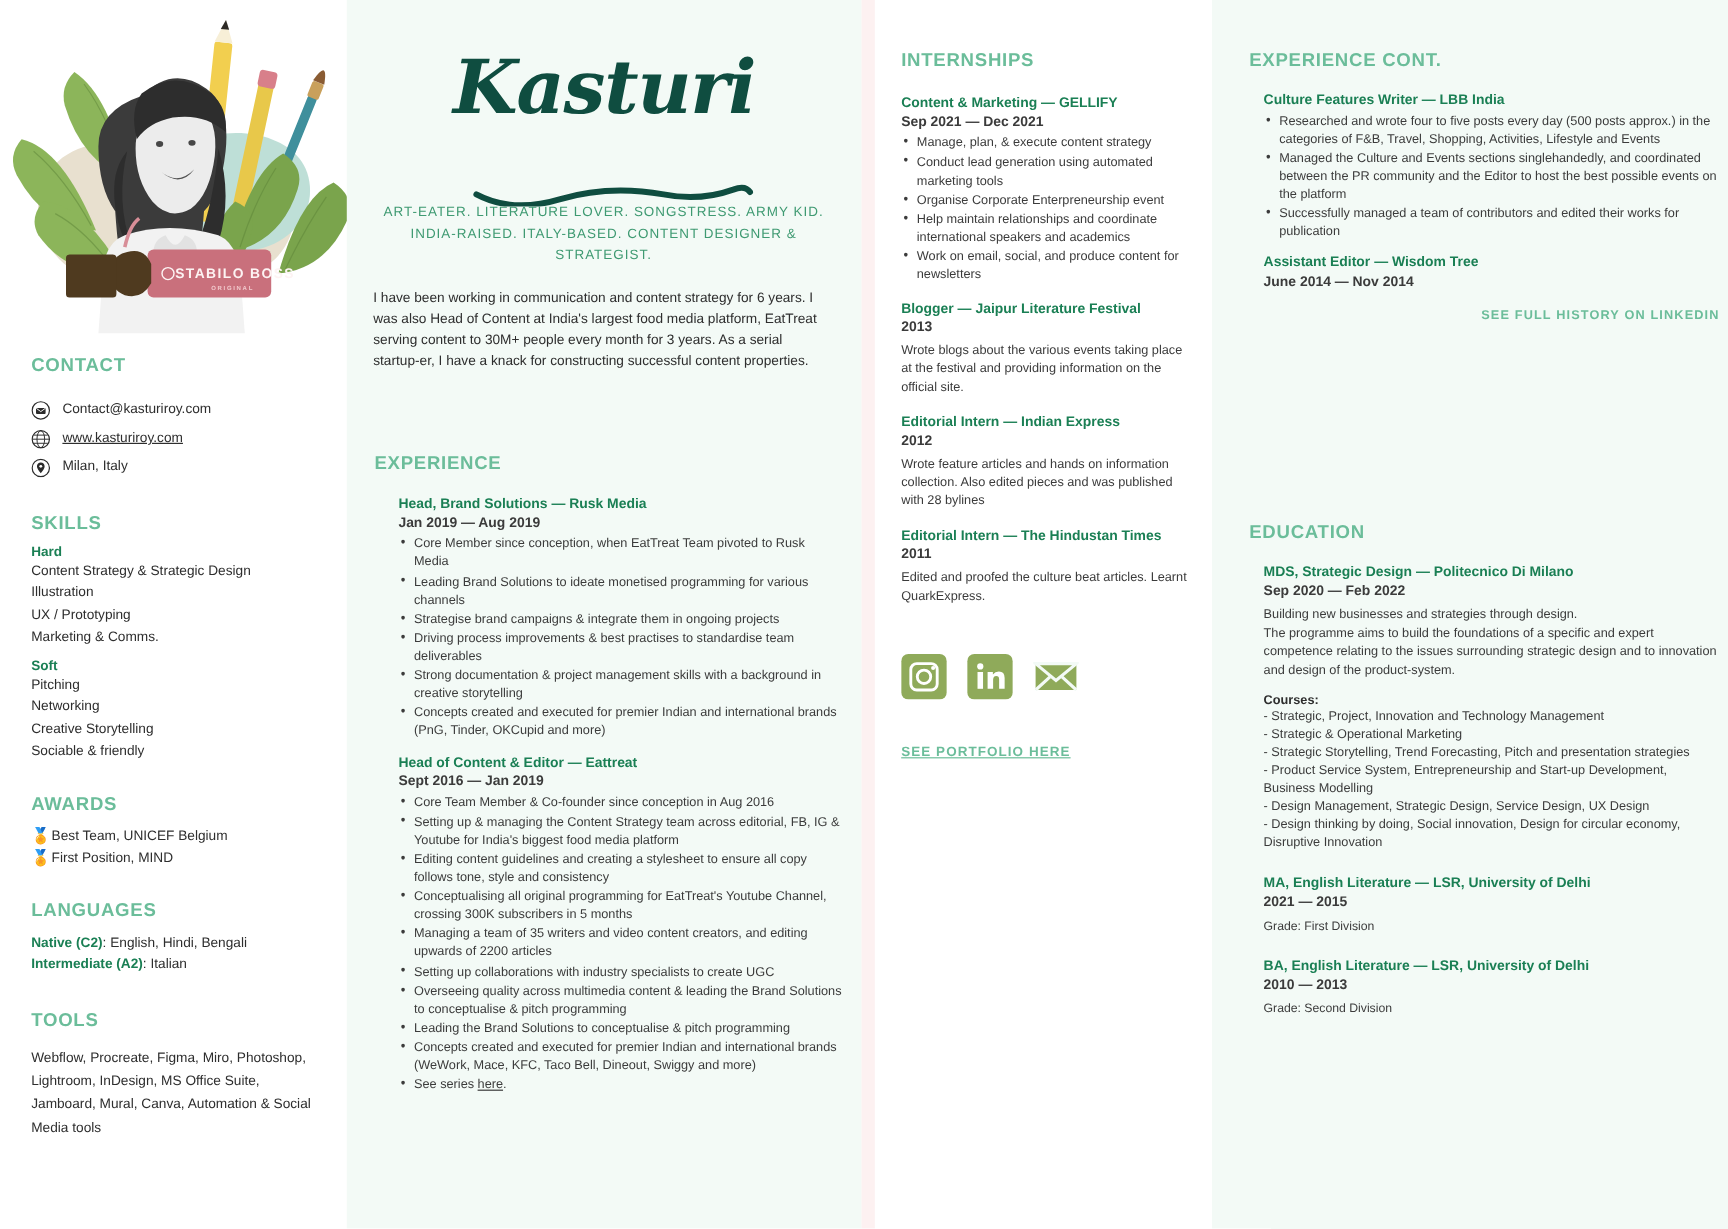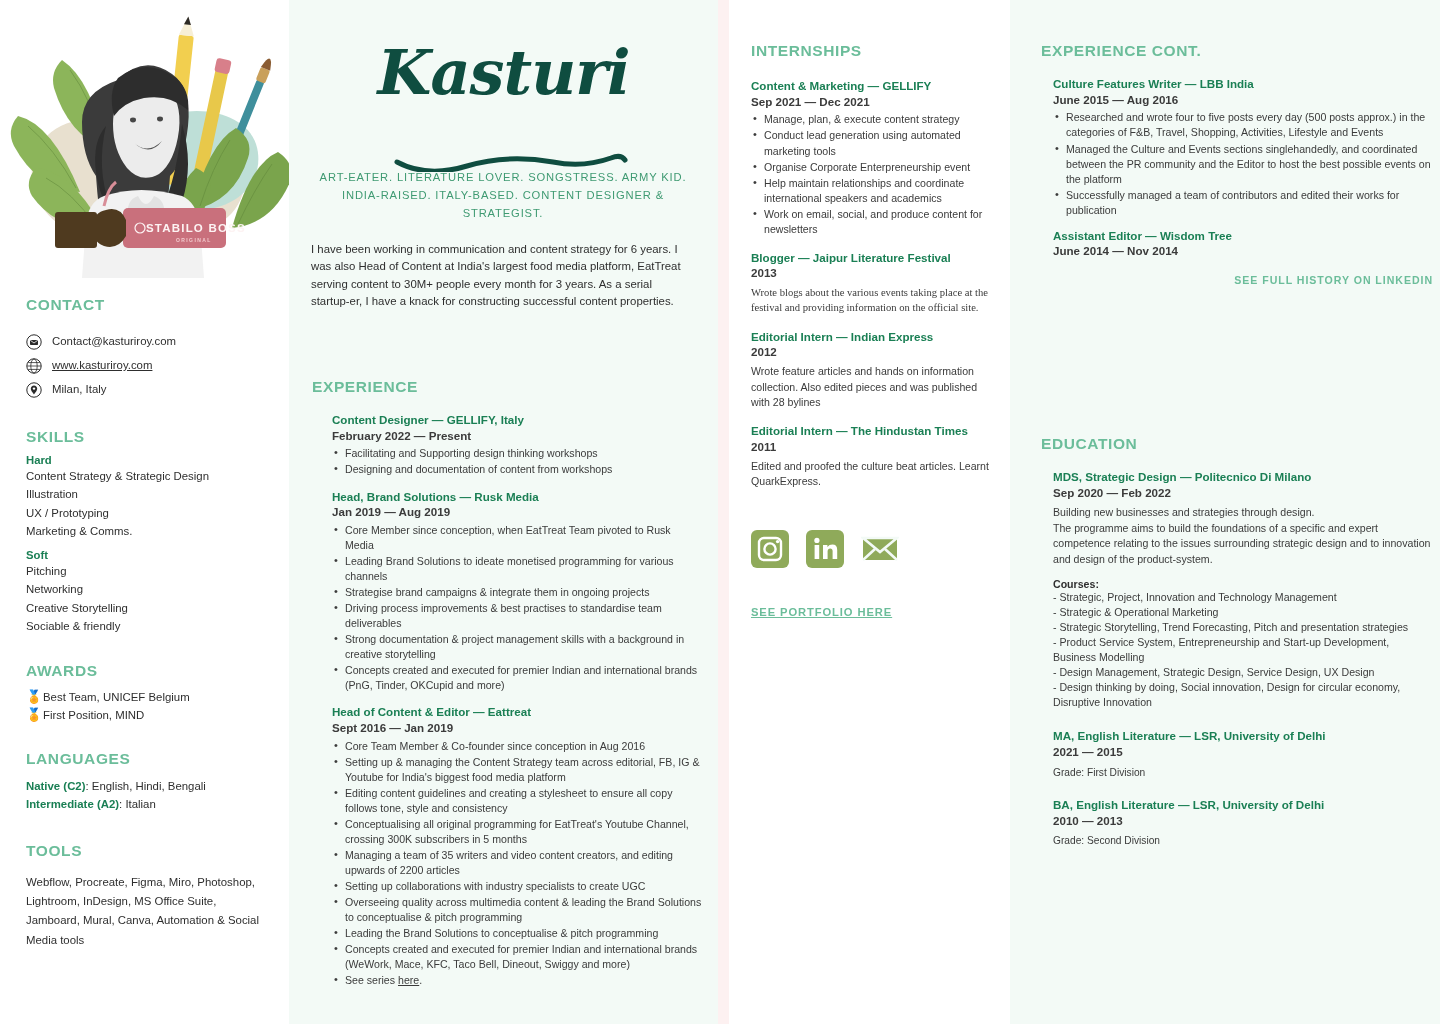--- a/index.html
+++ b/index.html
@@ -326,28 +326,20 @@
       </svg>
     </div>
 
     <div class="tagline">ART-EATER. LITERATURE LOVER. SONGSTRESS. ARMY KID. INDIA-RAISED. ITALY-BASED. CONTENT DESIGNER &amp; STRATEGIST.</div>
 
     <div class="intro">I have been working in communication and content strategy for 6 years. I was also Head of Content at India's largest food media platform, EatTreat serving content to 30M+ people every month for 3 years. As a serial startup-er, I have a knack for constructing successful content properties.</div>
 
     <div class="c2-exp">
       <div class="sec-title">EXPERIENCE</div>
 
-      <div class="exp-block">
-        <div class="job-title">Content Designer — GELLIFY, Italy</div>
-        <div class="job-dates">February 2022 — Present</div>
-        <ul class="bullets">
-          <li>Facilitating and Supporting design thinking workshops</li>
-          <li>Designing and documentation of content from workshops</li>
-        </ul>
-      </div>
 
       <div class="exp-block">
         <div class="job-title">Head, Brand Solutions — Rusk Media</div>
         <div class="job-dates">Jan 2019 — Aug 2019</div>
         <ul class="bullets">
           <li>Core Member since conception, when EatTreat Team pivoted to Rusk Media</li>
           <li>Leading Brand Solutions to ideate monetised programming for various channels</li>
           <li>Strategise brand campaigns &amp; integrate them in ongoing projects</li>
           <li>Driving process improvements &amp; best practises to standardise team deliverables</li>
           <li>Strong documentation &amp; project management skills with a background in creative storytelling</li>
@@ -388,21 +380,21 @@
           <li>Organise Corporate Enterpreneurship event</li>
           <li>Help maintain relationships and coordinate international speakers and academics</li>
           <li>Work on email, social, and produce content for newsletters</li>
         </ul>
       </div>
 
       
       <div class="intern-block">
         <div class="job-title">Blogger — Jaipur Literature Festival</div>
         <div class="job-dates">2013</div>
-        <div class="body-txt" style="margin-top:3px;font-family:Liberation Serif, serif;">Wrote blogs about the various events taking place at the festival and providing information on the official site.</div>
+        <div class="body-txt" style="margin-top:3px;">Wrote blogs about the various events taking place at the festival and providing information on the official site.</div>
       </div>
 
       
       <div class="intern-block">
         <div class="job-title">Editorial Intern — Indian Express</div>
         <div class="job-dates">2012</div>
         <div class="body-txt" style="margin-top:3px;">Wrote feature articles and hands on information collection. Also edited pieces and was published with 28 bylines</div>
       </div>
 
       
@@ -443,21 +435,20 @@
     </div>
   </div>
 
   <div class="col4">
 
     <div class="c4-inner">
       <div class="sec-title">EXPERIENCE CONT.</div>
 
       <div class="c4-block">
         <div class="job-title">Culture Features Writer — LBB India</div>
-        <div class="job-dates">June 2015 — Aug 2016</div>
         <ul class="bullets">
           <li>Researched and wrote four to five posts every day (500 posts approx.) in the categories of F&amp;B, Travel, Shopping, Activities, Lifestyle and Events</li>
           <li>Managed the Culture and Events sections singlehandedly, and coordinated between the PR community and the Editor to host the best possible events on the platform</li>
           <li>Successfully managed a team of contributors and edited their works for publication</li>
         </ul>
       </div>
 
       <div class="c4-block">
         <div class="job-title">Assistant Editor — Wisdom Tree</div>
         <div class="job-dates">June 2014 — Nov 2014</div>

